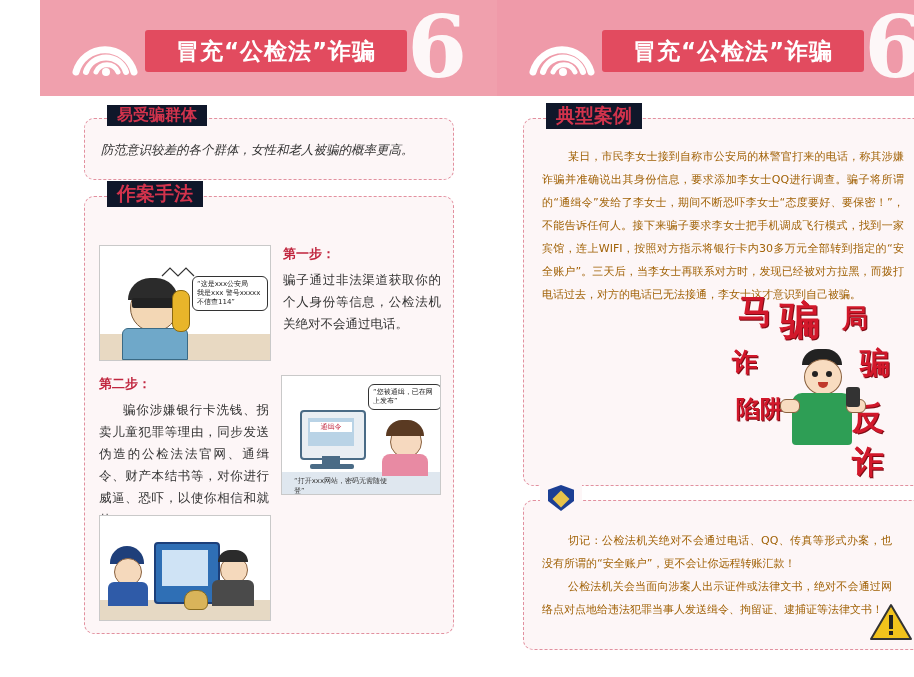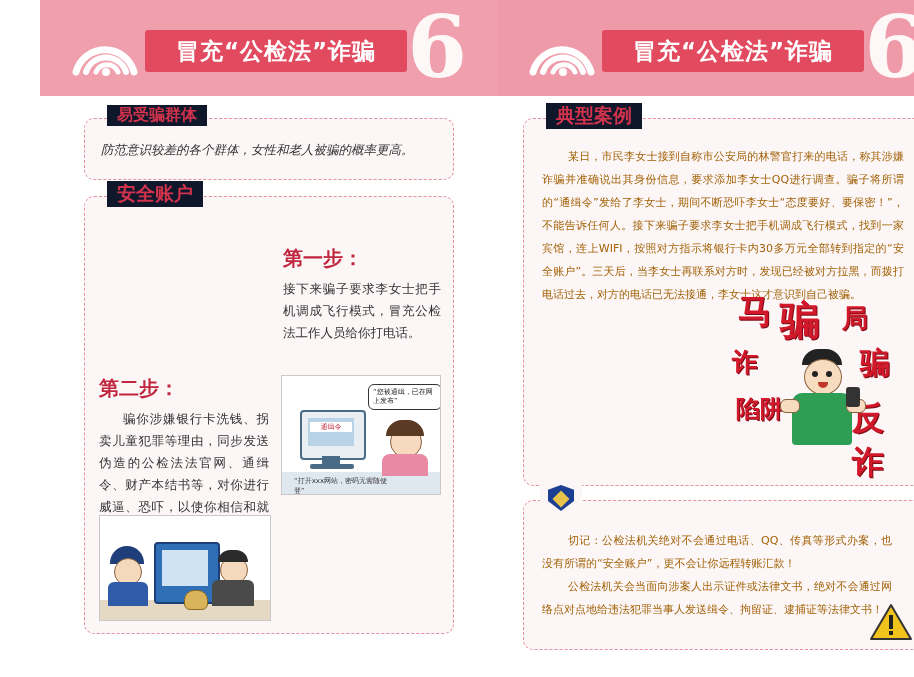--- a/index.html
+++ b/index.html
@@ -89,21 +89,21 @@
     text-align:justify;
   }
 
   
   #card-group{left:44px;top:118px;width:370px;height:62px;}
   #card-group .inner{padding:22px 16px 0 16px;font-style:italic;}
 
   #card-method{left:44px;top:196px;width:370px;height:438px;}
 
   .step-title{
-    color:#c0263f;font-size:20px;font-weight:bold;margin-bottom:6px;
+    color:#c0263f;font-size:13px;font-weight:bold;margin-bottom:6px;
   }
   .step-block{position:absolute;}
 
   
   .illus{
     position:absolute;
     border:1px solid #c9c9c9;
     background:#ffffff;
     box-sizing:border-box;
     overflow:hidden;
@@ -188,26 +188,51 @@
     </div>
 
     <div class="card" id="card-group">
       <div class="card-title">易受骗群体</div>
       <div class="inner" style="padding:20px 16px 0 16px;">
         <div class="body-text">防范意识较差的各个群体，女性和老人被骗的概率更高。</div>
       </div>
     </div>
 
     <div class="card" id="card-method">
-      <div class="card-title big">安全账户</div>
-
+      <div class="card-title big">作案手法</div>
+
+      <div class="illus" style="left:14px;top:48px;width:172px;height:116px;">
+        <div style="position:absolute;inset:0;background:#ffffff;"></div>
+
+        <div style="position:absolute;left:0;bottom:0;width:100%;height:26px;background:#e8d9c2;"></div>
+
+        <div class="fig-face" style="left:30px;top:38px;width:46px;height:46px;background:#f3d7b5;border:1px solid #7a5a3a;"></div>
+
+        <div style="position:absolute;left:28px;top:32px;width:50px;height:22px;background:#2b2b2b;border-radius:25px 25px 0 0;"></div>
+
+        <div style="position:absolute;left:32px;top:52px;width:42px;height:10px;background:#222;border-radius:2px;"></div>
+
+        <div style="position:absolute;left:22px;top:82px;width:64px;height:30px;background:#6fa8c9;border:1px solid #3a6a85;border-radius:6px 6px 0 0;"></div>
+
+        <div style="position:absolute;left:72px;top:44px;width:16px;height:40px;background:#e8b52a;border:1px solid #8c6a10;border-radius:8px;"></div>
+
+        <div class="bubble" style="left:92px;top:30px;width:66px;">
+          <div>“这是xxx公安局</div>
+          <div>我是xxx 警号xxxxx</div>
+          <div>不信查114”</div>
+        </div>
+
+        <svg style="position:absolute;left:60px;top:18px;" width="40" height="16">
+          <path d="M2 12 L10 4 L18 12 L26 4 L34 12" stroke="#333" fill="none" stroke-width="1.2"></path>
+        </svg>
+      </div>
 
       <div class="step-block" style="left:198px;top:48px;width:158px;">
         <div class="step-title">第一步：</div>
-        <div class="body-text" style="text-indent:0;">接下来骗子要求李女士把手机调成飞行模式，冒充公检法工作人员给你打电话。</div>
+        <div class="body-text" style="text-indent:0;">骗子通过非法渠道获取你的个人身份等信息，公检法机关绝对不会通过电话。</div>
       </div>
 
       <div class="step-block" style="left:14px;top:178px;width:170px;">
         <div class="step-title">第二步：</div>
         <div class="body-text" style="text-indent:24px;">骗你涉嫌银行卡洗钱、拐卖儿童犯罪等理由，同步发送伪造的公检法法官网、通缉令、财产本结书等，对你进行威逼、恐吓，以使你相信和就范。</div>
       </div>
 
       <div class="illus" style="left:196px;top:178px;width:160px;height:120px;">
         <div style="position:absolute;inset:0;background:#ffffff;"></div>
         <div style="position:absolute;left:0;bottom:0;width:100%;height:22px;background:#dfe7ef;"></div>

